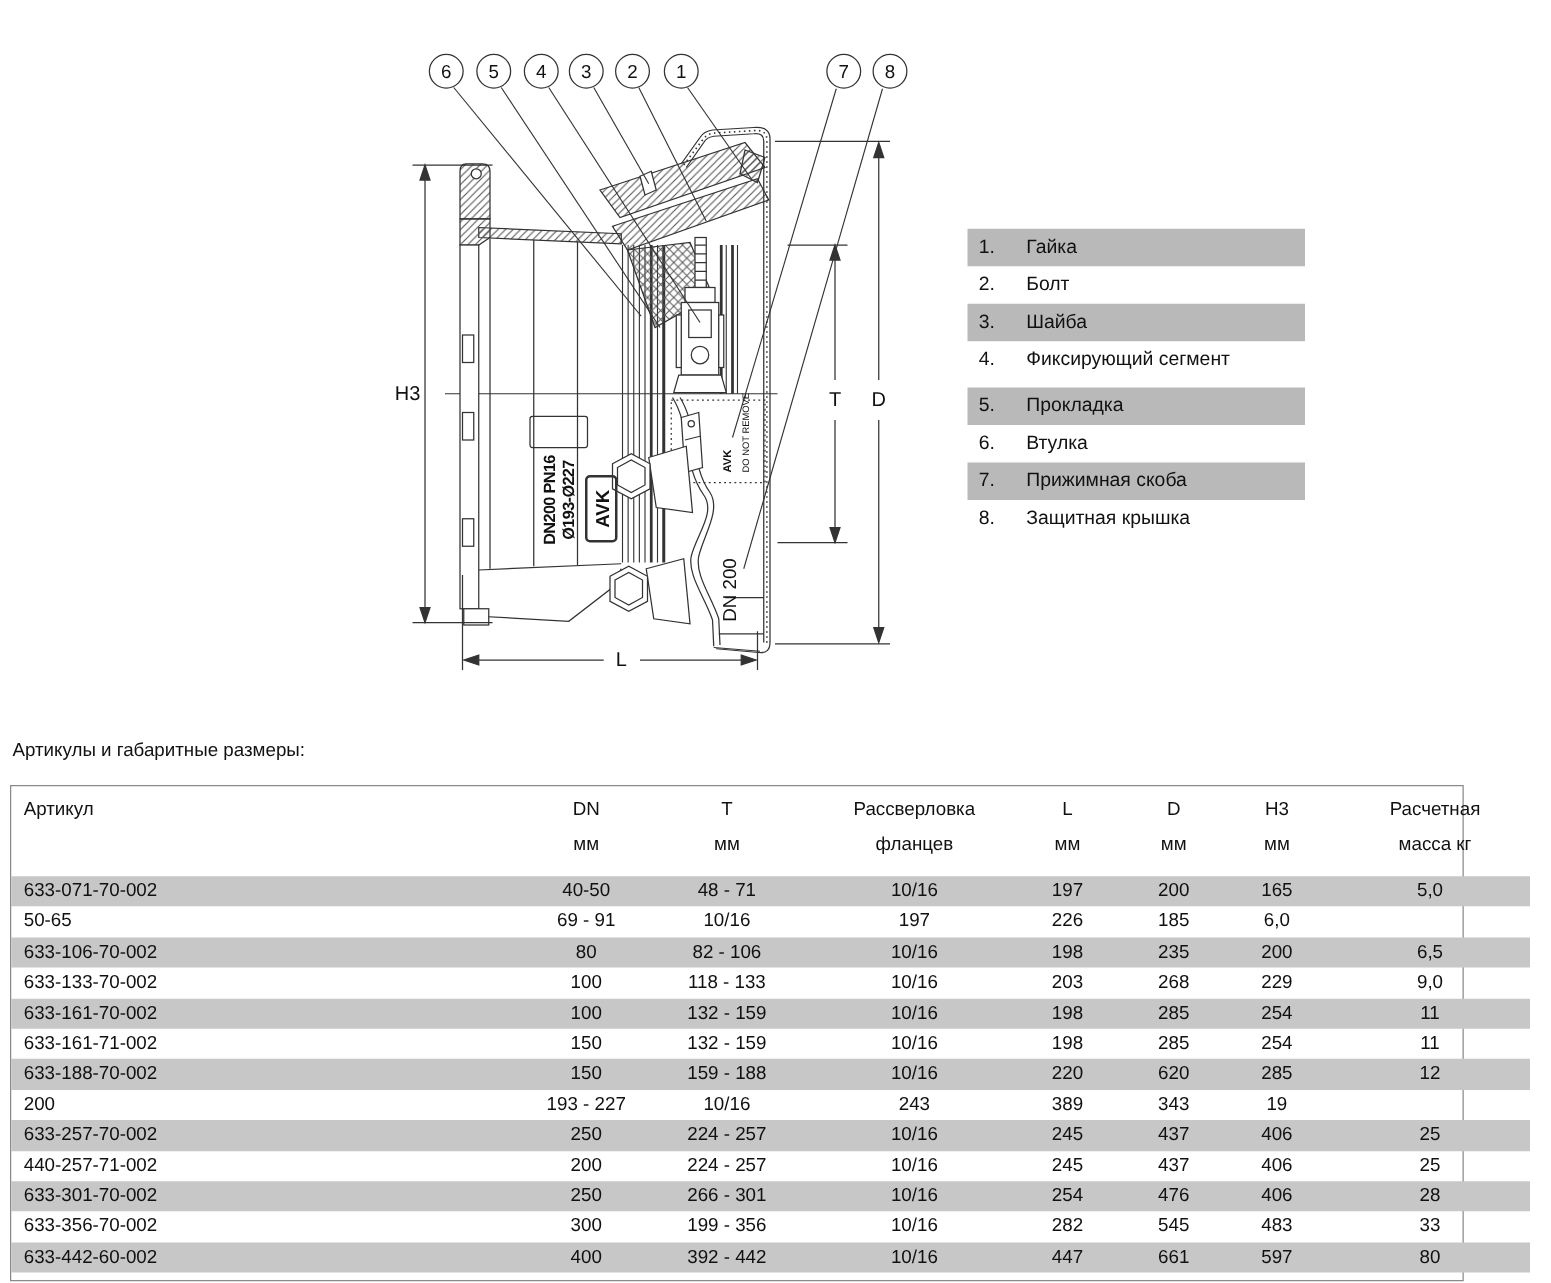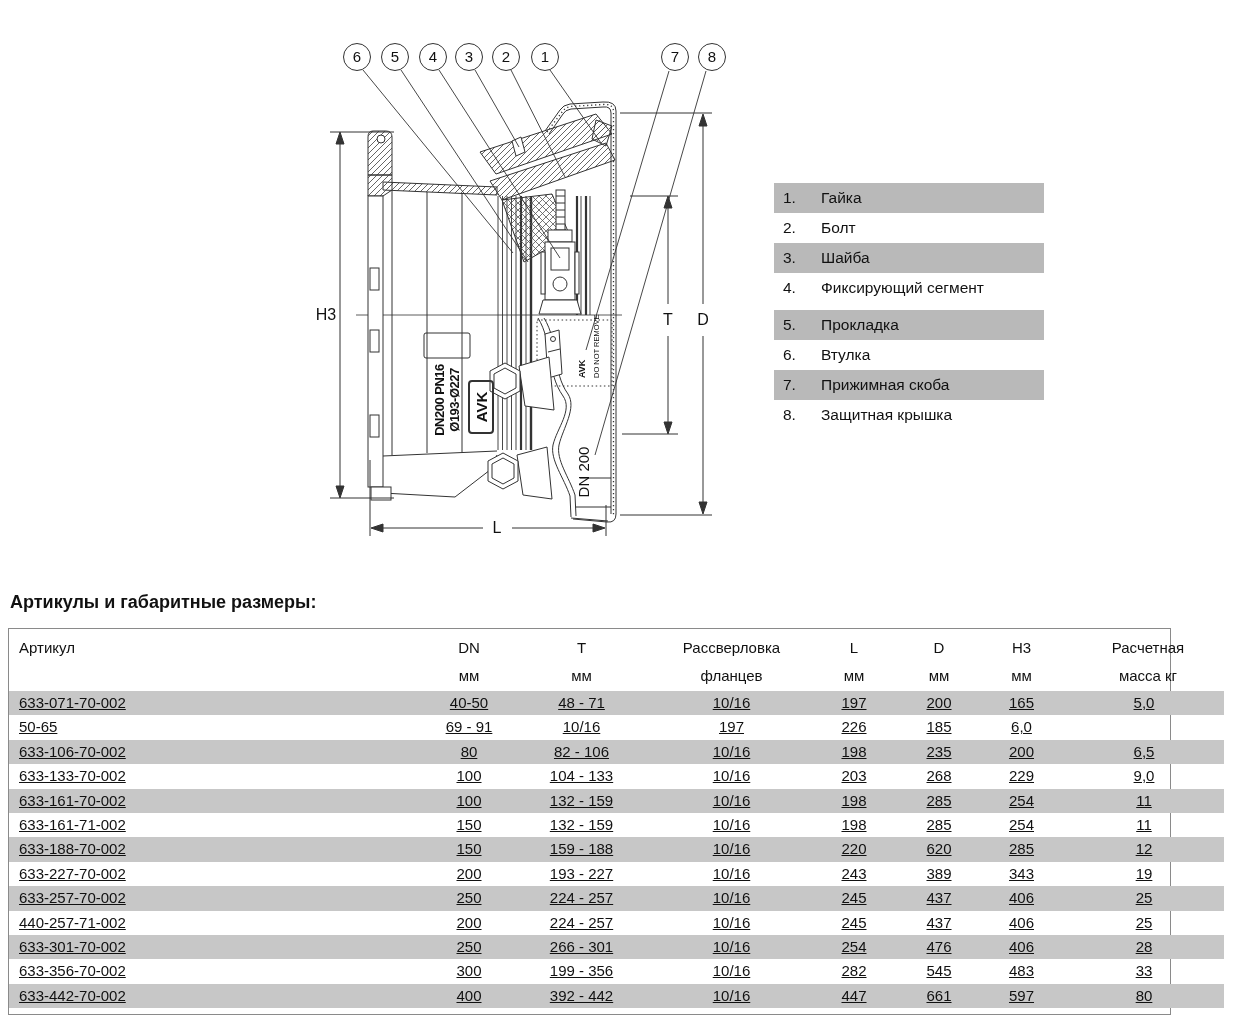--- a/index.html
+++ b/index.html
@@ -9,30 +9,30 @@
 
   
   .legend{position:absolute;left:774px;top:183px;width:270px;font-size:15.5px;}
   .legend-item{height:30px;line-height:30px;display:flex;align-items:center;}
   .legend-item.shaded{background:var(--legend-shade,#b9b9b9);}
   .legend-item.gap{margin-top:7px;}
   .l-num{display:inline-block;width:30px;margin-left:9px;}
   .l-label{margin-left:8px;white-space:nowrap;}
 
   
-  .section-title{position:absolute;left:10px;top:592px;font-size:18px;font-weight:bold;}
+  .section-title{position:absolute;left:10px;top:592px;font-size:15px;font-weight:normal;}
 
   
   .dim-table{position:absolute;left:8px;top:628px;width:1163px;border:1px solid #8a8a8a;
              box-sizing:border-box;padding-bottom:6px;background:#fff;}
   .h-row{display:grid;grid-template-columns:420px 80px 145px 155px 90px 80px 85px 168px;}
   .h-row.first{margin-top:5px;}
   .h-cell{text-align:center;font-size:15px;line-height:28px;white-space:nowrap;}
   .h-cell:first-child{text-align:left;padding-left:10px;}
-  .t-body{margin-top:1px;text-decoration:underline;}
+  .t-body{margin-top:11px;}
   .t-row{display:grid;grid-template-columns:420px 80px 145px 155px 90px 80px 85px 160px;
          width:1215px;height:24.4px;line-height:24.4px;font-size:15px;}
   .t-row.shaded{background:var(--row-shade,#c7c7c7);}
   .t-cell{text-align:center;white-space:nowrap;}
   .t-cell:first-child{text-align:left;padding-left:10px;}
 </style>
 </head>
 <body>
 
 <div class="page">
@@ -311,21 +311,21 @@
           <span class="t-cell">82 - 106</span>
           <span class="t-cell">10/16</span>
           <span class="t-cell">198</span>
           <span class="t-cell">235</span>
           <span class="t-cell">200</span>
           <span class="t-cell">6,5</span>
         </div>
         <div class="t-row">
           <span class="t-cell">633-133-70-002</span>
           <span class="t-cell">100</span>
-          <span class="t-cell">104 - 133</span>
+          <span class="t-cell">118 - 133</span>
           <span class="t-cell">10/16</span>
           <span class="t-cell">203</span>
           <span class="t-cell">268</span>
           <span class="t-cell">229</span>
           <span class="t-cell">9,0</span>
         </div>
         <div class="t-row shaded">
           <span class="t-cell">633-161-70-002</span>
           <span class="t-cell">100</span>
           <span class="t-cell">132 - 159</span>
@@ -349,21 +349,20 @@
           <span class="t-cell">633-188-70-002</span>
           <span class="t-cell">150</span>
           <span class="t-cell">159 - 188</span>
           <span class="t-cell">10/16</span>
           <span class="t-cell">220</span>
           <span class="t-cell">620</span>
           <span class="t-cell">285</span>
           <span class="t-cell">12</span>
         </div>
         <div class="t-row">
-          <span class="t-cell">633-227-70-002</span>
           <span class="t-cell">200</span>
           <span class="t-cell">193 - 227</span>
           <span class="t-cell">10/16</span>
           <span class="t-cell">243</span>
           <span class="t-cell">389</span>
           <span class="t-cell">343</span>
           <span class="t-cell">19</span>
         </div>
         <div class="t-row shaded">
           <span class="t-cell">633-257-70-002</span>
@@ -399,21 +398,21 @@
           <span class="t-cell">633-356-70-002</span>
           <span class="t-cell">300</span>
           <span class="t-cell">199 - 356</span>
           <span class="t-cell">10/16</span>
           <span class="t-cell">282</span>
           <span class="t-cell">545</span>
           <span class="t-cell">483</span>
           <span class="t-cell">33</span>
         </div>
         <div class="t-row shaded">
-          <span class="t-cell">633-442-70-002</span>
+          <span class="t-cell">633-442-60-002</span>
           <span class="t-cell">400</span>
           <span class="t-cell">392 - 442</span>
           <span class="t-cell">10/16</span>
           <span class="t-cell">447</span>
           <span class="t-cell">661</span>
           <span class="t-cell">597</span>
           <span class="t-cell">80</span>
         </div>
       </div>
   </div>

